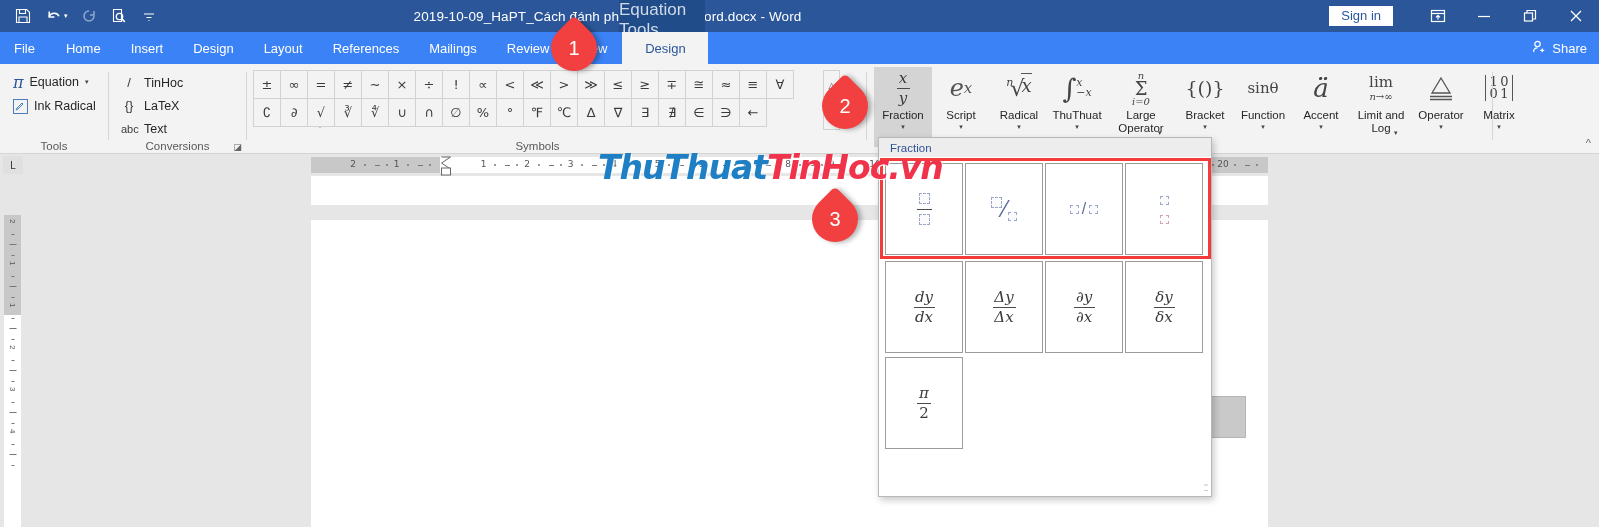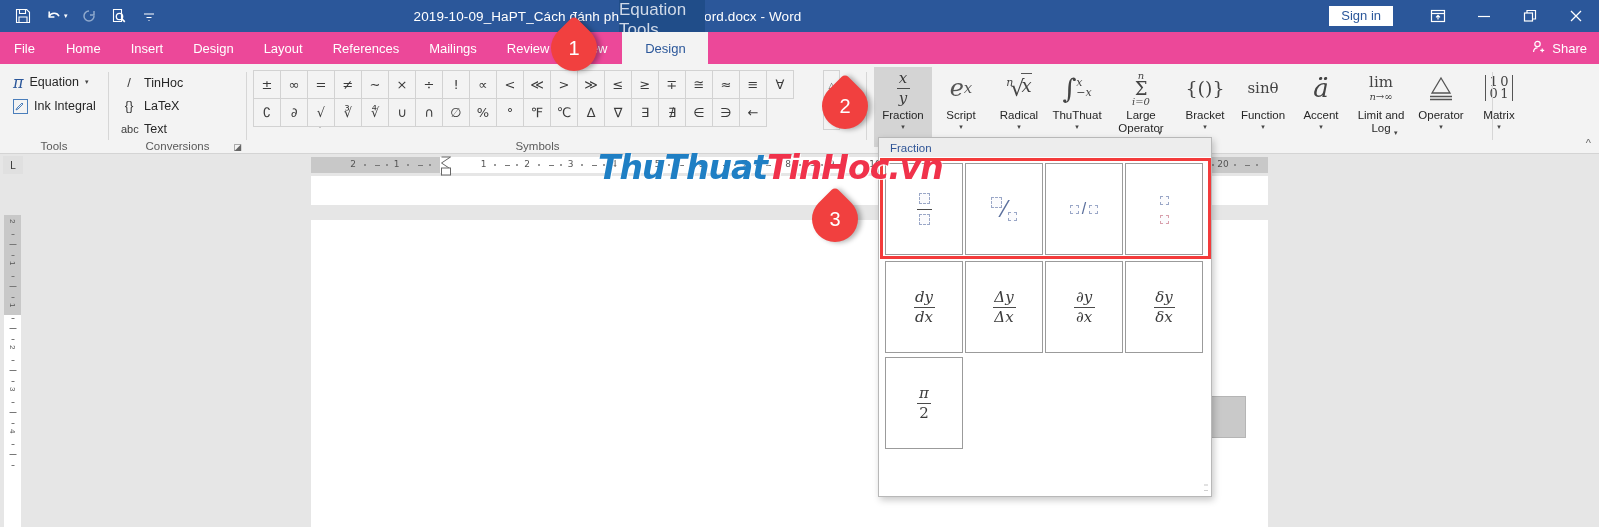--- a/index.html
+++ b/index.html
@@ -36,21 +36,21 @@
   .signin {
     color: #2b579a; background: #ffffff; font-size: 13px;
     padding: 3px 12px 4px 12px; margin-right: 22px; line-height: 1;
   }
   .wbtn { width: 46px; height: 32px; display:flex; align-items:center; justify-content:center; color:#fff; }
   .wbtn svg { display:block; }
 
   
   .tabstrip {
     position: absolute; left: 0; top: 32px; width: 1599px; height: 32px;
-    background: #ec4899;
+    background: #3b82f6;
   }
   .tabs { position: absolute; left: 0; top: 0; height: 32px; display: flex; align-items: stretch; }
   .tab {
     display: flex; align-items: center; color: #ffffff; font-size: 13px;
     padding: 0 15px; height: 32px; white-space: nowrap;
   }
   .tab.first { padding-left: 14px; padding-right: 16px; }
   .tab.active {
     background: #f3f3f3; color: #2b579a;
   }
@@ -362,21 +362,21 @@
         <span class="pi-ico">π</span>
         <span>Equation</span>
         <span class="drop-caret">▾</span>
       </div>
       <div class="tool-btn" style="left:10px;top:31px;">
         <span class="ink-ico">
           <svg width="13" height="13" viewBox="0 0 13 13" style="display:block">
               <path d="M2 10l2-1 5-5-1-1-5 5z" fill="none" stroke="#4a7ebb" stroke-width="1"></path>
             </svg>
         </span>
-        <span>Ink Integral</span>
+        <span>Ink Radical</span>
       </div>
       <div class="grp-label">Tools</div>
     </div>
     <div class="sep" style="left:108px;"></div>
 
     <div class="grp" style="left:109px;width:137px;">
       <div class="conv-item" style="left:12px;top:8px;">
         <span class="conv-gly">/</span>
         <span>TinHoc</span>
       </div>

